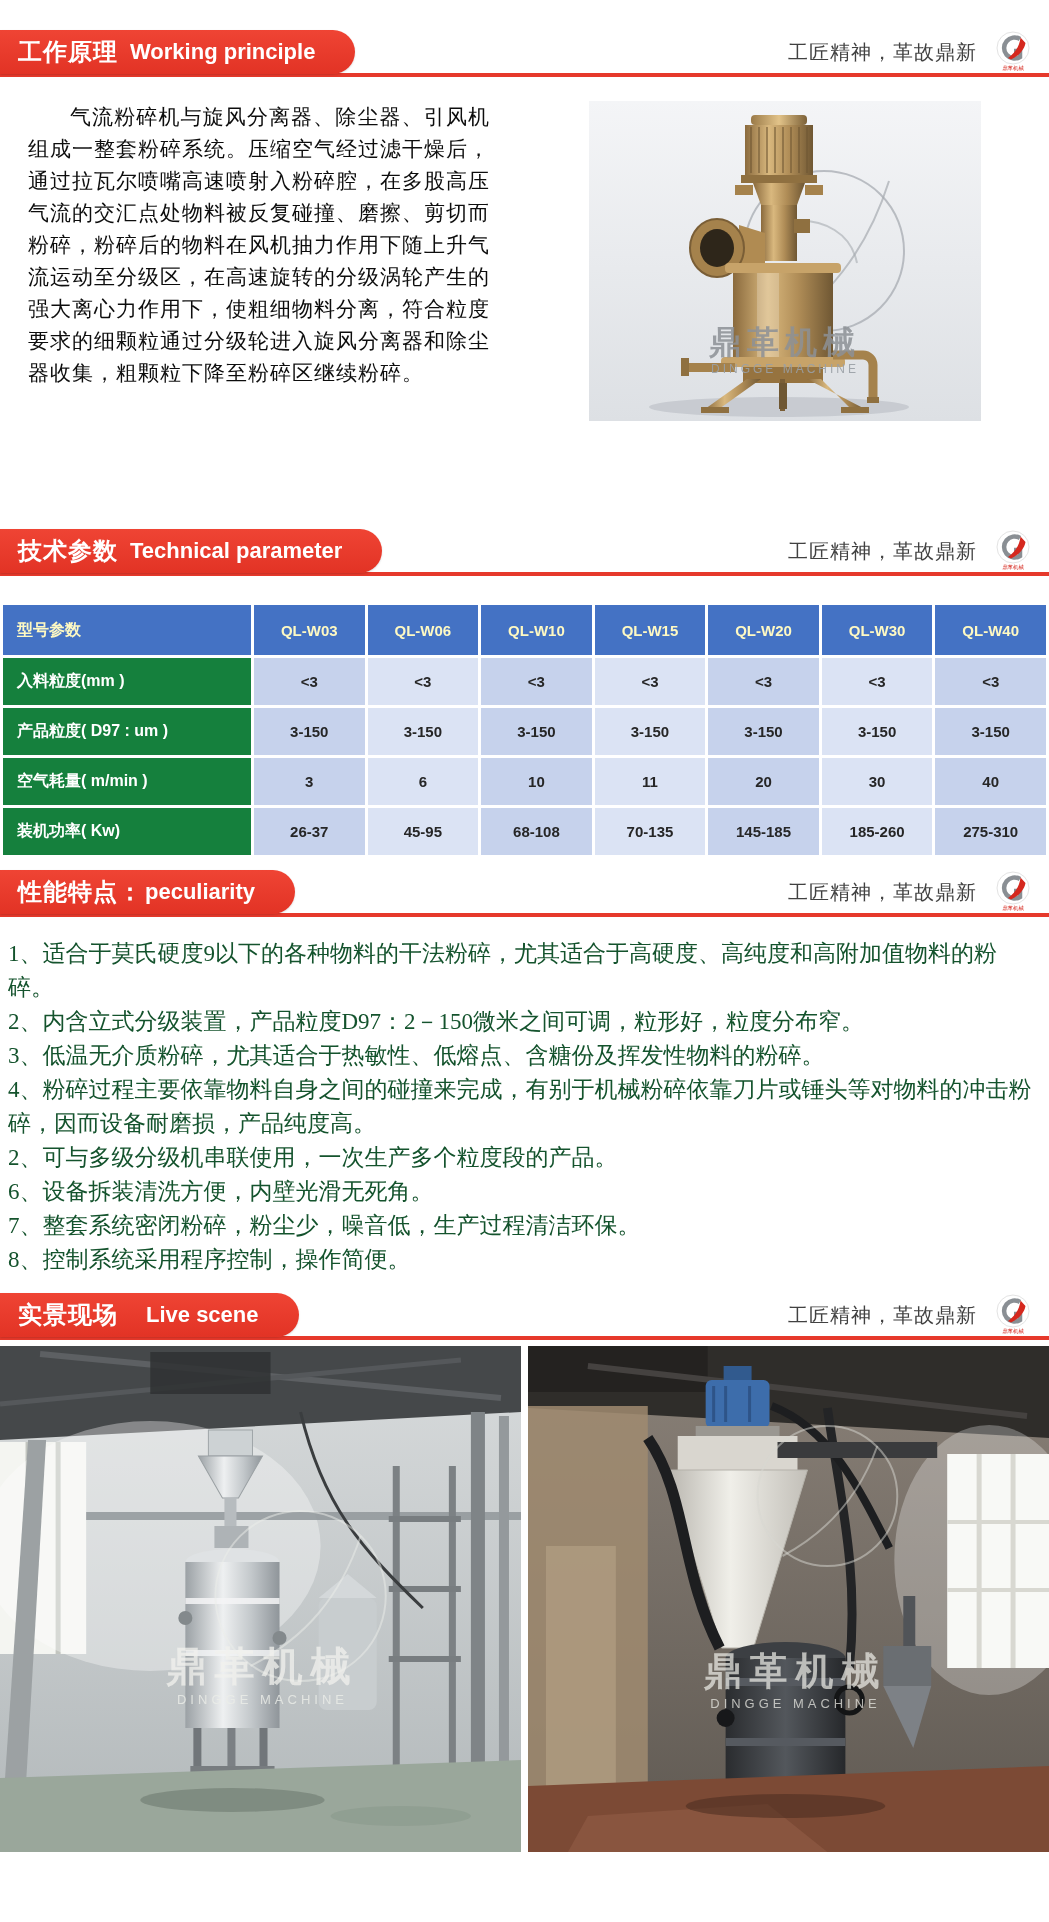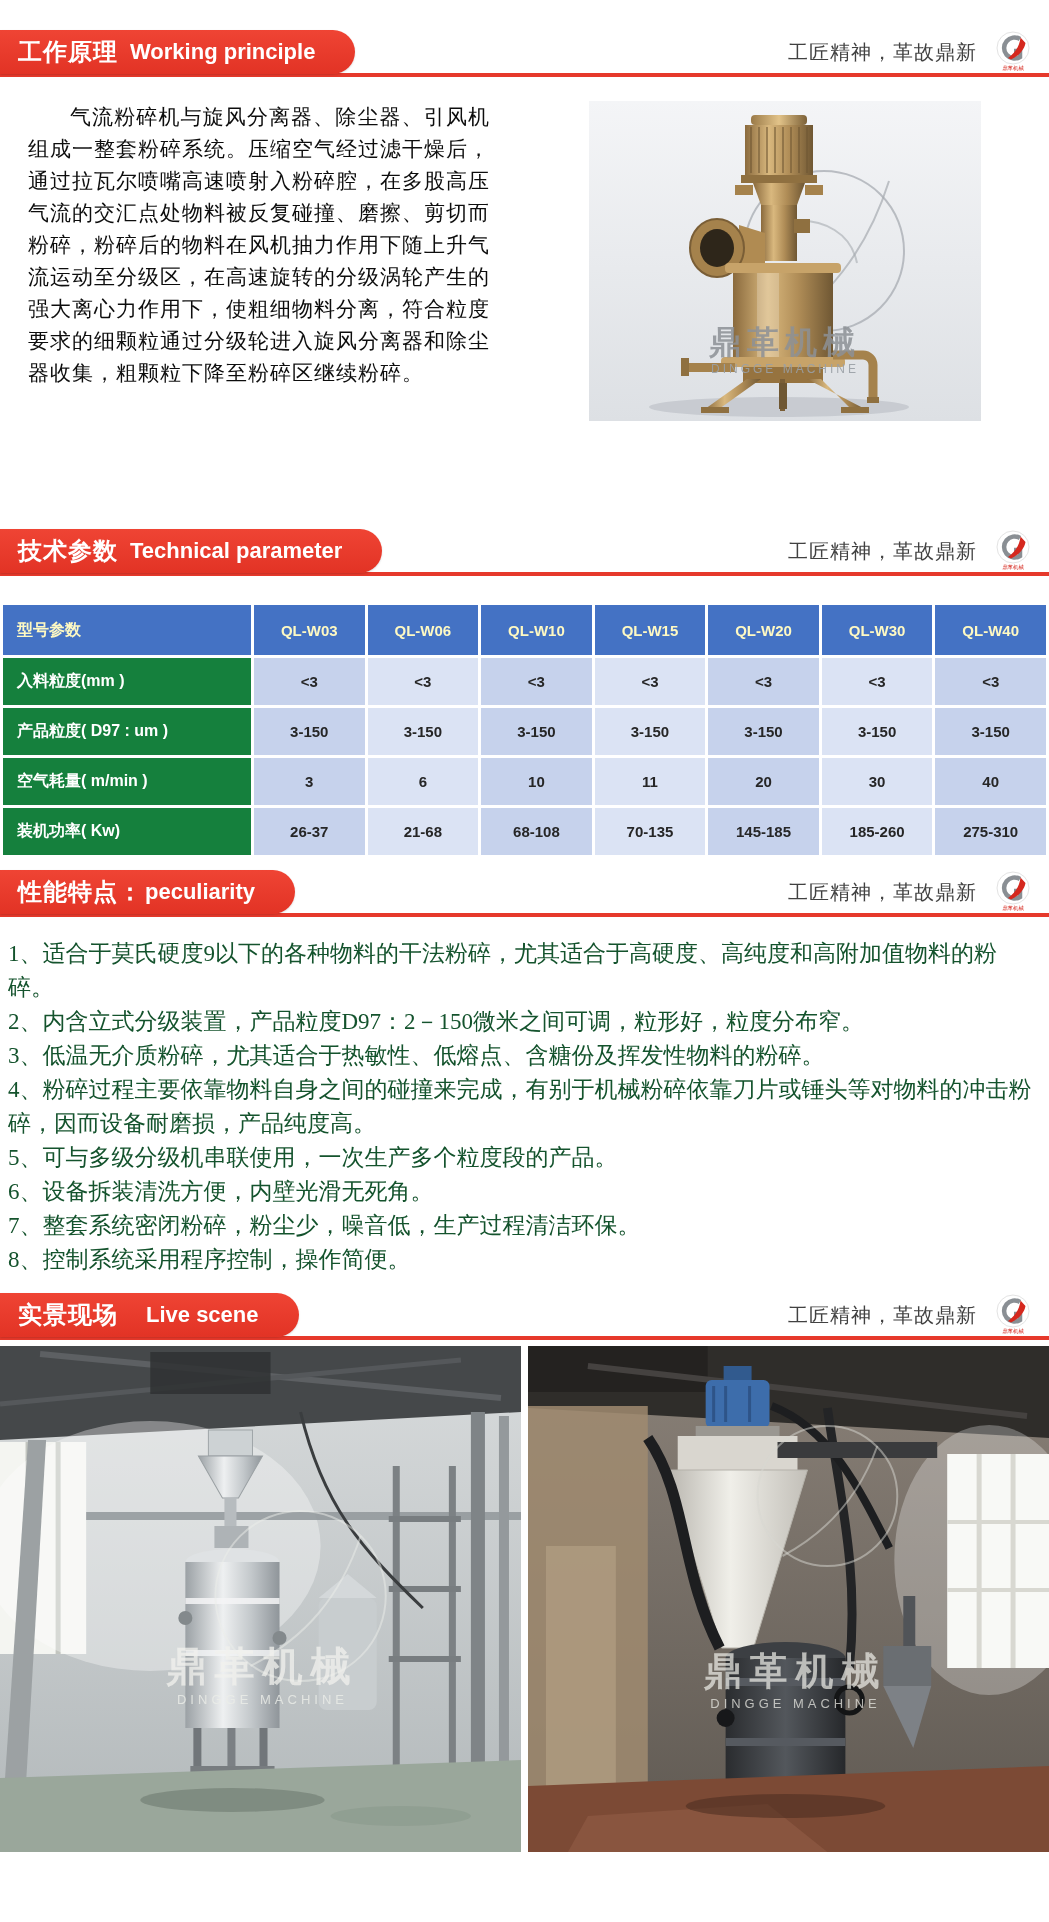--- a/index.html
+++ b/index.html
@@ -238,21 +238,21 @@
         <td class="light">6</td>
         <td class="dark">10</td>
         <td class="light">11</td>
         <td class="dark">20</td>
         <td class="light">30</td>
         <td class="dark">40</td>
       </tr>
       <tr>
         <td class="rowlabel">装机功率( Kw)</td>
         <td class="dark">26-37</td>
-        <td class="light">21-68</td>
+        <td class="light">45-95</td>
         <td class="dark">68-108</td>
         <td class="light">70-135</td>
         <td class="dark">145-185</td>
         <td class="light">185-260</td>
         <td class="dark">275-310</td>
       </tr>
     </tbody>
 </table>
 
 <header class="banner mt-b3">
@@ -270,21 +270,21 @@
     </svg>
     <div class="logo-caption">鼎革机械</div>
   </div>
 </header>
 
 <ol class="features">
     <li>1、适合于莫氏硬度9以下的各种物料的干法粉碎，尤其适合于高硬度、高纯度和高附加值物料的粉碎。</li>
     <li>2、内含立式分级装置，产品粒度D97：2－150微米之间可调，粒形好，粒度分布窄。</li>
     <li>3、低温无介质粉碎，尤其适合于热敏性、低熔点、含糖份及挥发性物料的粉碎。</li>
     <li>4、粉碎过程主要依靠物料自身之间的碰撞来完成，有别于机械粉碎依靠刀片或锤头等对物料的冲击粉碎，因而设备耐磨损，产品纯度高。</li>
-    <li>5、可与多级分级机串联使用，一次生产多个粒度段的产品。</li>
+    <li>2、可与多级分级机串联使用，一次生产多个粒度段的产品。</li>
     <li>6、设备拆装清洗方便，内壁光滑无死角。</li>
     <li>7、整套系统密闭粉碎，粉尘少，噪音低，生产过程清洁环保。</li>
     <li>8、控制系统采用程序控制，操作简便。</li>
   </ol>
 
 <header class="banner mt-b4">
   <div class="redline"></div>
   <div class="ribbon">
     <span class="cn">实景现场</span>
     <span class="en wide">Live scene</span>

